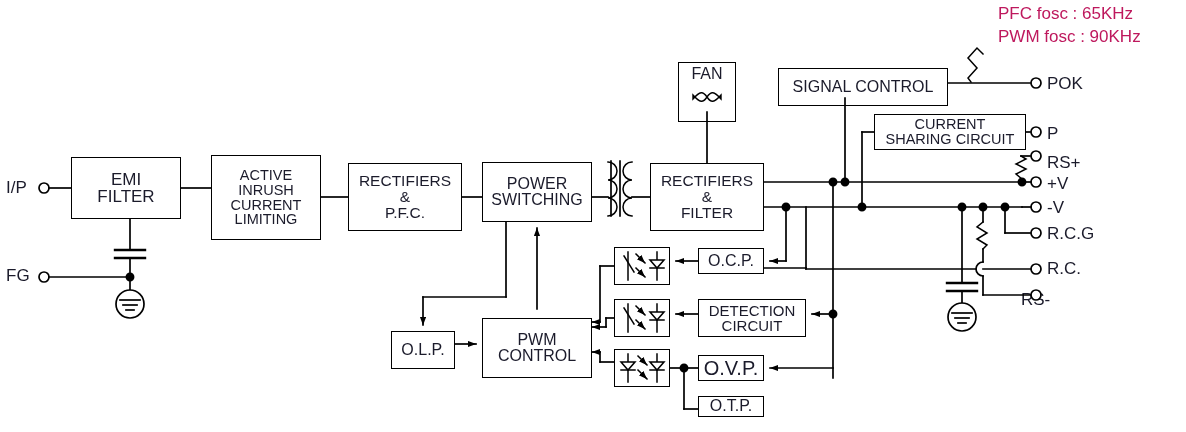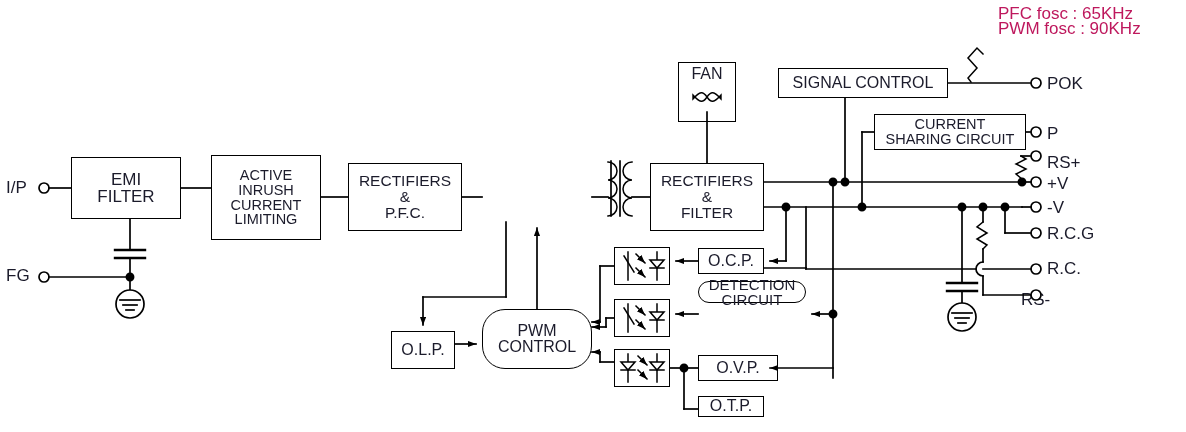--- a/index.html
+++ b/index.html
@@ -12,21 +12,21 @@
   .note{position:absolute;color:#be185d;white-space:pre;}
   .term{position:absolute;color:#1b1b2b;white-space:pre;text-align:right;}
   .opto{position:absolute;box-sizing:border-box;border:1.6px solid #000;background:#fff;}
 </style>
 </head>
 <body>
 
 <div id="stage">
 
   <div class="note" style="left:998px;top:4px;font-size:17px;">PFC fosc : 65KHz</div>
-  <div class="note" style="left:998px;top:19px;font-size:17px;text-align:center;">PWM fosc : 90KHz</div>
+  <div class="note" style="left:998px;top:27px;font-size:17px;text-align:center;">PWM fosc : 90KHz</div>
 
   <div class="term" style="left:6px;top:178px;font-size:17px;">I/P</div>
   <div class="term" style="left:6px;top:266px;font-size:17px;">FG</div>
 
   <div class="term" style="left:1047px;top:74px;font-size:17px;">POK</div>
   <div class="term" style="left:1047px;top:124px;font-size:17px;">P</div>
   <div class="term" style="left:1047px;top:153px;font-size:17px;">RS+</div>
   <div class="term" style="left:1047px;top:174px;font-size:17px;">+V</div>
   <div class="term" style="left:1047px;top:198px;font-size:17px;">-V</div>
   <div class="term" style="left:1047px;top:224px;font-size:17px;">R.C.G</div>
@@ -38,44 +38,46 @@
 
   <div class="blk" style="left:211px;top:155px;width:110px;height:85px;font-size:14.5px;">ACTIVE
 INRUSH
 CURRENT
 LIMITING</div>
 
   <div class="blk" style="left:348px;top:163px;width:114px;height:68px;font-size:15.5px;">RECTIFIERS
 &amp;
 P.F.C.</div>
 
+  <div class="blk" style="left:482px;top:162px;width:110px;height:60px;font-size:16px;">POWER
+SWITCHING</div>
 
   <div class="blk" style="left:650px;top:163px;width:114px;height:68px;font-size:15.5px;">RECTIFIERS
 &amp;
 FILTER</div>
 
   <div class="blk" style="left:678px;top:62px;width:58px;height:60px;font-size:16px;align-items:flex-start;padding-top:3px;">FAN</div>
 
-  <div class="blk" style="left:778px;top:68px;width:170px;height:30px;font-size:16px;">SIGNAL CONTROL</div>
+  <div class="blk" style="left:778px;top:68px;width:170px;height:38px;font-size:16px;">SIGNAL CONTROL</div>
 
   <div class="blk" style="left:874px;top:114px;width:152px;height:36px;font-size:14.5px;">CURRENT
 SHARING CIRCUIT</div>
 
   <div class="blk" style="left:698px;top:248px;width:66px;height:26px;font-size:16px;">O.C.P.</div>
 
-  <div class="blk" style="left:698px;top:281px;width:108px;height:22px;font-size:15px;border-radius:16px;">DETECTION
+  <div class="blk" style="left:698px;top:299px;width:108px;height:38px;font-size:15px;">DETECTION
 CIRCUIT</div>
 
-  <div class="blk" style="left:698px;top:355px;width:80px;height:26px;font-size:16px;">O.V.P.</div>
+  <div class="blk" style="left:698px;top:355px;width:66px;height:26px;font-size:20px;">O.V.P.</div>
 
   <div class="blk" style="left:698px;top:396px;width:66px;height:21px;font-size:16px;">O.T.P.</div>
 
   <div class="blk" style="left:391px;top:331px;width:64px;height:38px;font-size:16px;">O.L.P.</div>
 
-  <div class="blk" style="left:482px;top:309px;width:110px;height:60px;font-size:16px;border-radius:23px;">PWM
+  <div class="blk" style="left:482px;top:318px;width:110px;height:60px;font-size:16px;">PWM
 CONTROL</div>
 
   <div class="opto" style="left:614px;top:247px;width:56px;height:38px;"></div>
   <div class="opto" style="left:614px;top:299px;width:56px;height:38px;"></div>
   <div class="opto" style="left:614px;top:349px;width:56px;height:38px;"></div>
 
   <svg id="wires" viewBox="0 0 1186 432" xmlns="http://www.w3.org/2000/svg">
     <defs>
       <marker id="ar" markerWidth="9" markerHeight="9" refX="8.4" refY="3.2" orient="auto" markerUnits="userSpaceOnUse">
         <path d="M0,0 L8.6,3.2 L0,6.4 z" fill="#000"></path>

